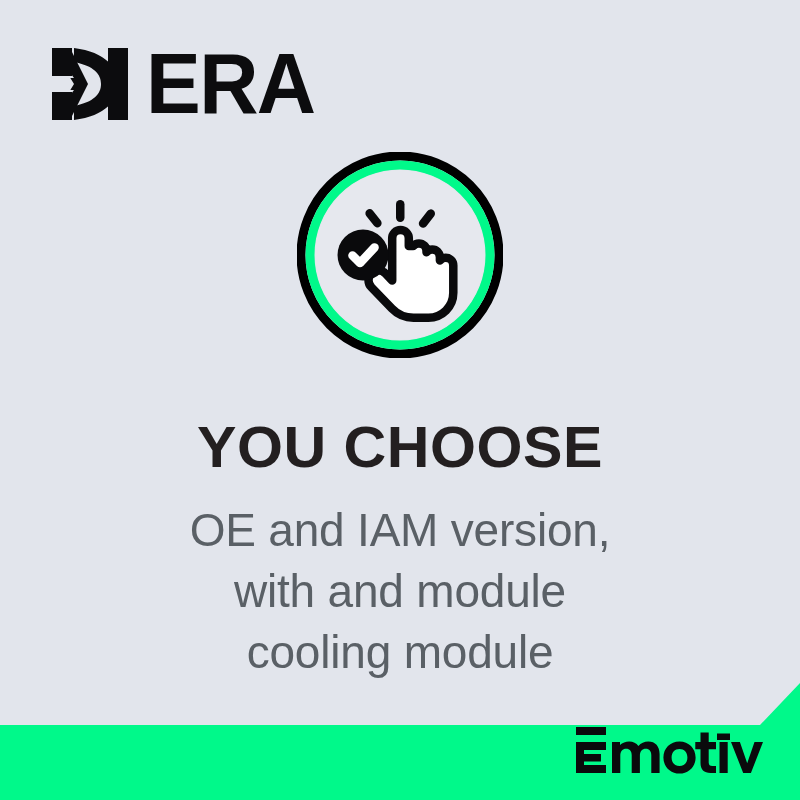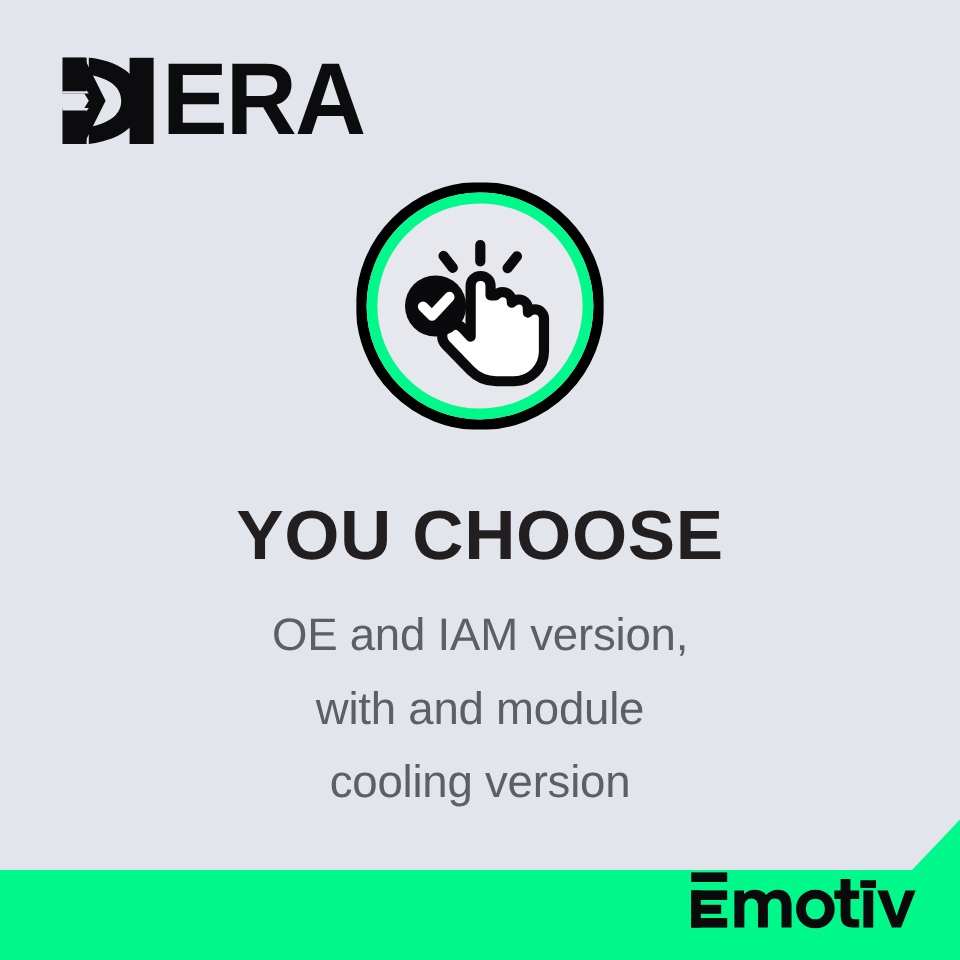--- a/index.html
+++ b/index.html
@@ -12,21 +12,21 @@
   #poster {
     position:relative;
     width:800px; height:800px;
     background:#e2e5ec;
   }
 
   
   #era-logo {
     position:absolute;
     left:52px; top:48px;
-    display:flex; align-items:center; gap:1px;
+    display:flex; align-items:center; gap:12px;
     height:72px;
   }
   #era-wordmark {
     font-family:"Liberation Sans", sans-serif;
     font-weight:bold;
     font-size:76px;
     line-height:72px;
     letter-spacing:-1.5px;
     color:#0c0c0e;
     transform:scaleX(1.08) scaleY(1.12);
@@ -51,21 +51,21 @@
     font-weight:bold;
     letter-spacing:0.5px;
     color:#231f20;
     transform:scaleX(1.02);
   }
   #subhead {
     position:absolute;
     left:0; top:500px;
     width:800px;
     text-align:center;
-    font-size:38px;
+    font-size:46px;
     font-weight:normal;
     line-height:61px;
     color:#5a6066;
     letter-spacing:-0.2px;
   }
   #subhead .sub-line { display:block; }
 
   
   #footer {
     position:absolute;
@@ -144,21 +144,21 @@
         <path d="M55.5 103.5 L63 111 L77.5 95.5" fill="none" stroke="#ffffff" stroke-width="8.6" stroke-linecap="round" stroke-linejoin="round"></path>
       </g>
     </svg>
   </div>
 
   <div id="headline">YOU CHOOSE</div>
 
   <div id="subhead">
     <span class="sub-line">OE and IAM version,</span>
     <span class="sub-line">with and module</span>
-    <span class="sub-line">cooling version</span>
+    <span class="sub-line">cooling module</span>
   </div>
 
   <div id="footer">
     <svg width="800" height="140" viewBox="0 0 800 140">
       <path d="M0 65 L760 65 L800 23 L800 140 L0 140 Z" fill="#00f98a"></path>
     </svg>
     <svg id="emotive-logo" width="190" height="48" viewBox="0 0 190 48">
 
       <rect x="2" y="1" width="30" height="8" fill="#0a0a0c"></rect>
       <rect x="2" y="16" width="8" height="31" fill="#0a0a0c"></rect>

